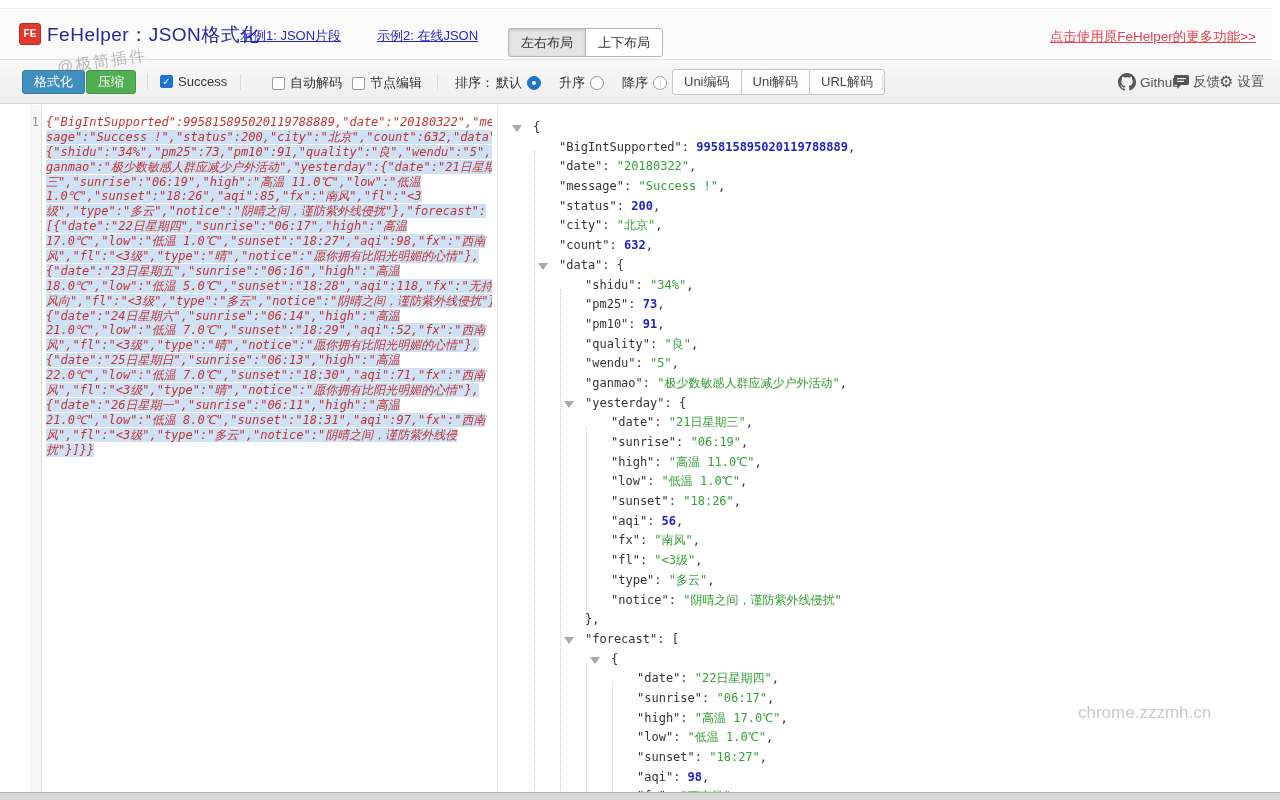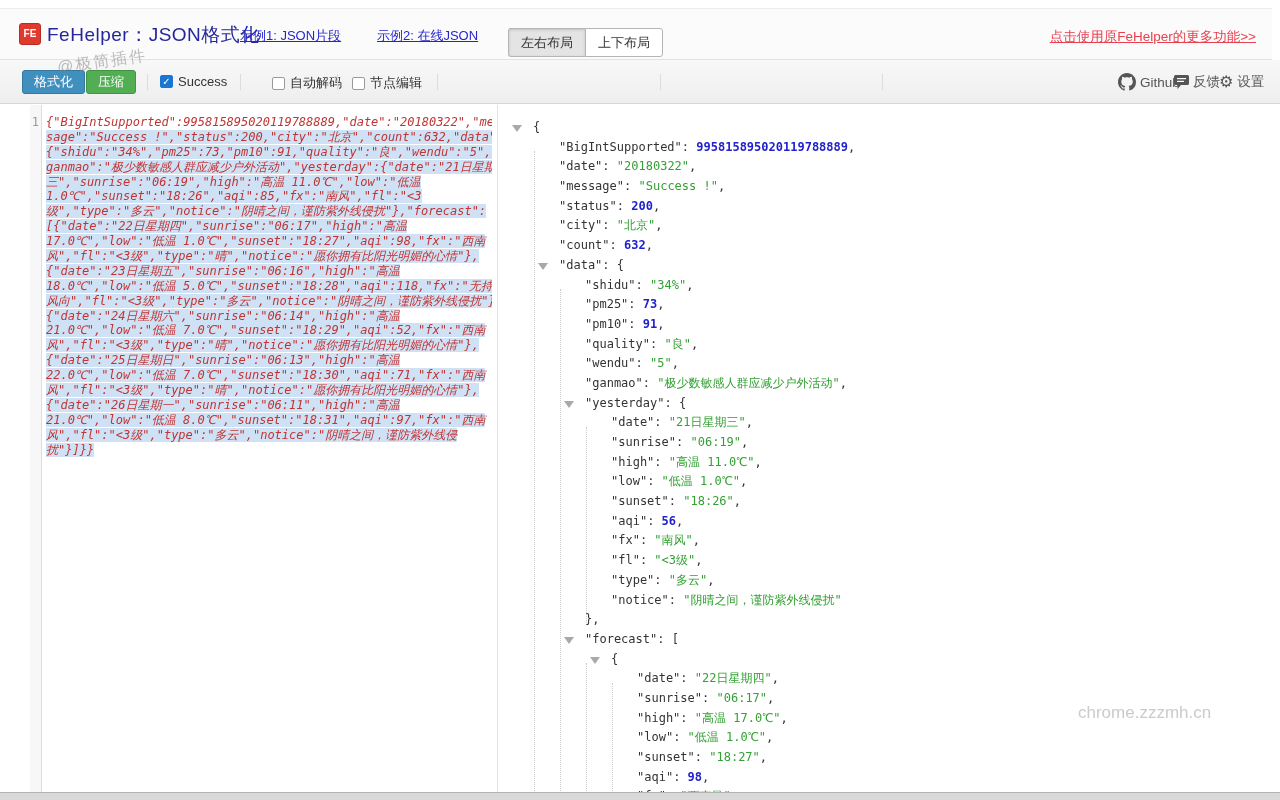--- a/index.html
+++ b/index.html
@@ -109,22 +109,42 @@
     <span class="box"></span>
     <span>自动解码</span>
   </label>
   <div class="tb-div" style="left:337px"></div>
   <label class="chk" style="left:352px">
     <span class="box"></span>
     <span>节点编辑</span>
   </label>
   <div class="tb-div" style="left:437px"></div>
 
+  <div class="sort">
+    <span class="lbl">排序：</span>
+    <span class="opt">
+      <span>默认</span>
+      <span class="radio on"></span>
+    </span>
+    <span class="opt">
+      <span>升序</span>
+      <span class="radio"></span>
+    </span>
+    <span class="opt">
+      <span>降序</span>
+      <span class="radio"></span>
+    </span>
+  </div>
   <div class="tb-div" style="left:660px"></div>
 
+  <div class="btn-group bg1">
+    <button class="gbtn">Uni编码</button>
+    <button class="gbtn">Uni解码</button>
+    <button class="gbtn">URL解码</button>
+  </div>
   <div class="tb-div" style="left:882px"></div>
 
   <a class="icon-link gh">
     <svg width="18" height="18" viewBox="0 0 16 16" fill="#555">
       <path d="M8 0C3.58 0 0 3.58 0 8c0 3.54 2.29 6.53 5.47 7.59.4.07.55-.17.55-.38 0-.19-.01-.82-.01-1.49-2.01.37-2.53-.49-2.69-.94-.09-.23-.48-.94-.82-1.13-.28-.15-.68-.52-.01-.53.63-.01 1.08.58 1.23.82.72 1.21 1.87.87 2.33.66.07-.52.28-.87.51-1.07-1.78-.2-3.64-.89-3.64-3.95 0-.87.31-1.59.82-2.15-.08-.2-.36-1.02.08-2.12 0 0 .67-.21 2.2.82.64-.18 1.32-.27 2-.27s1.36.09 2 .27c1.53-1.04 2.2-.82 2.2-.82.44 1.1.16 1.92.08 2.12.51.56.82 1.27.82 2.15 0 3.07-1.87 3.75-3.65 3.95.29.25.54.73.54 1.48 0 1.07-.01 1.93-.01 2.2 0 .21.15.46.55.38A8.01 8.01 0 0 0 16 8c0-4.42-3.58-8-8-8z"></path>
     </svg>
     <span>Github</span>
   </a>
   <a class="icon-link fb">
     <svg width="15" height="14" viewBox="0 0 15 14">

